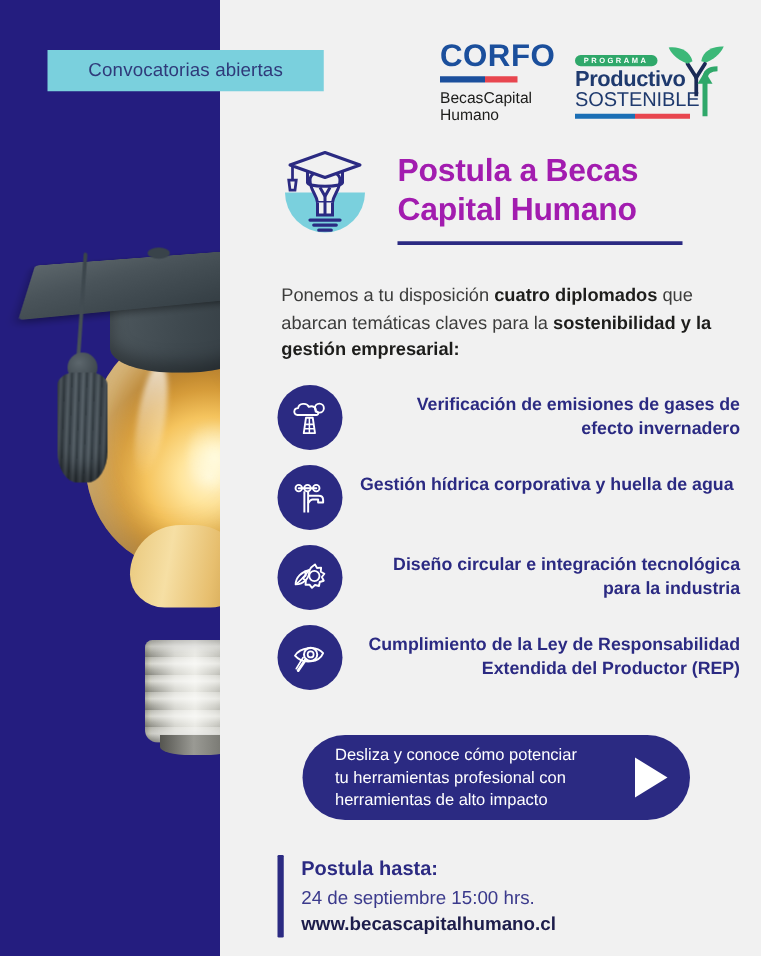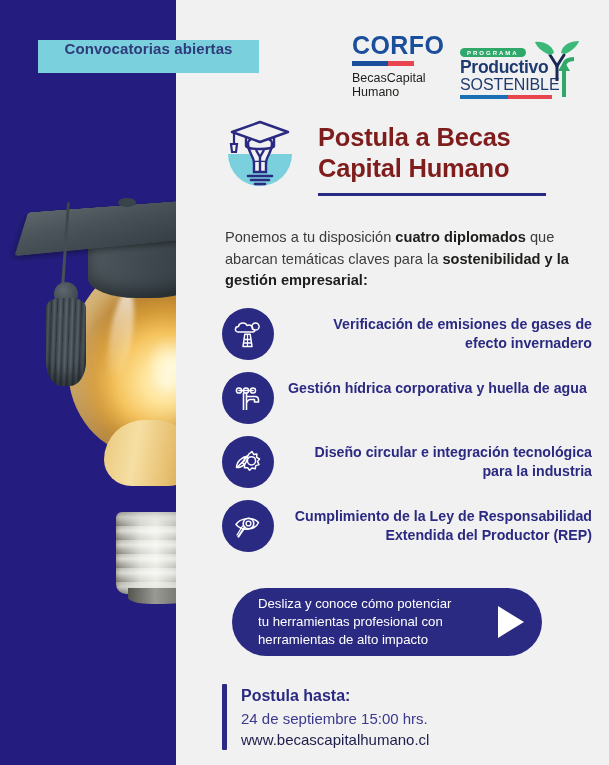--- a/index.html
+++ b/index.html
@@ -157,37 +157,37 @@
     box-shadow: inset 0 -10px 14px rgba(0,0,0,.4);
   }
 
   
   .badge {
     position: absolute;
     left: 38px; top: 40px;
     width: 221px; height: 33px;
     background: #7ad0dd;
     display: flex;
+    align-items: center;
     justify-content: center;
-    font-weight: bold;
   }
   .badge-text {
     color: #2f3a7a;
     font-size: 15px;
     letter-spacing: .1px;
     white-space: nowrap;
   }
 
   
   .logos {
     position: absolute;
     left: 352px; top: 33px;
     width: 232px; height: 66px;
     display: flex;
-    align-items: flex-end;
+    align-items: center;
     gap: 16px;
   }
   .corfo { width: 92px; }
   .corfo-word {
     font-size: 25px;
     font-weight: 700;
     letter-spacing: .4px;
     color: #1b4f9c;
     line-height: 1;
   }
@@ -234,21 +234,21 @@
   
   .title-icon {
     position: absolute;
     left: 220px; top: 110px;
     width: 80px; height: 80px;
   }
   .title {
     position: absolute;
     left: 318px; top: 122px;
     width: 270px;
-    color: #7f1d1d;
+    color: #a21caf;
     font-size: 25.5px;
     font-weight: 700;
     line-height: 1.22;
     letter-spacing: -.2px;
   }
   .title-rule {
     position: absolute;
     left: 318px; top: 193px;
     width: 228px; height: 3px;
     background: #2b2a82;
@@ -292,21 +292,21 @@
     color: #2b2a82;
     font-size: 14.2px;
     font-weight: 700;
     line-height: 1.33;
     padding-top: 7px;
   }
 
   
   .cta {
     position: absolute;
-    left: 232px; top: 588px;
+    left: 242px; top: 588px;
     width: 310px; height: 68px;
     background: #2b2a82;
     border-radius: 34px;
     display: flex;
     align-items: center;
     padding: 0 18px 0 26px;
     cursor: pointer;
   }
   .cta-text {
     flex: 1;
@@ -331,21 +331,21 @@
     gap: 14px;
   }
   .footer-bar {
     width: 5px;
     background: #2b2a82;
     border-radius: 1px;
   }
   .footer-lines { padding-top: 1px; }
   .f-l1 { color:#2b2a82; font-size: 16px; font-weight: 700; line-height: 1.42; }
   .f-l2 { color:#3b3a8c; font-size: 15px; font-weight: 400; line-height: 1.42; }
-  .f-l3 { color:#1d1d4b; font-size: 15px; font-weight: 400; line-height: 1.42; }
+  .f-l3 { color:#1d1d4b; font-size: 15px; font-weight: 700; line-height: 1.42; }
 </style>
 </head>
 <body>
 
 <div id="poster">
 
   <div class="left-panel">
     <div class="bulb-wrap">
       <div class="bulb-glass"></div>
       <div class="bulb-neck"></div>

